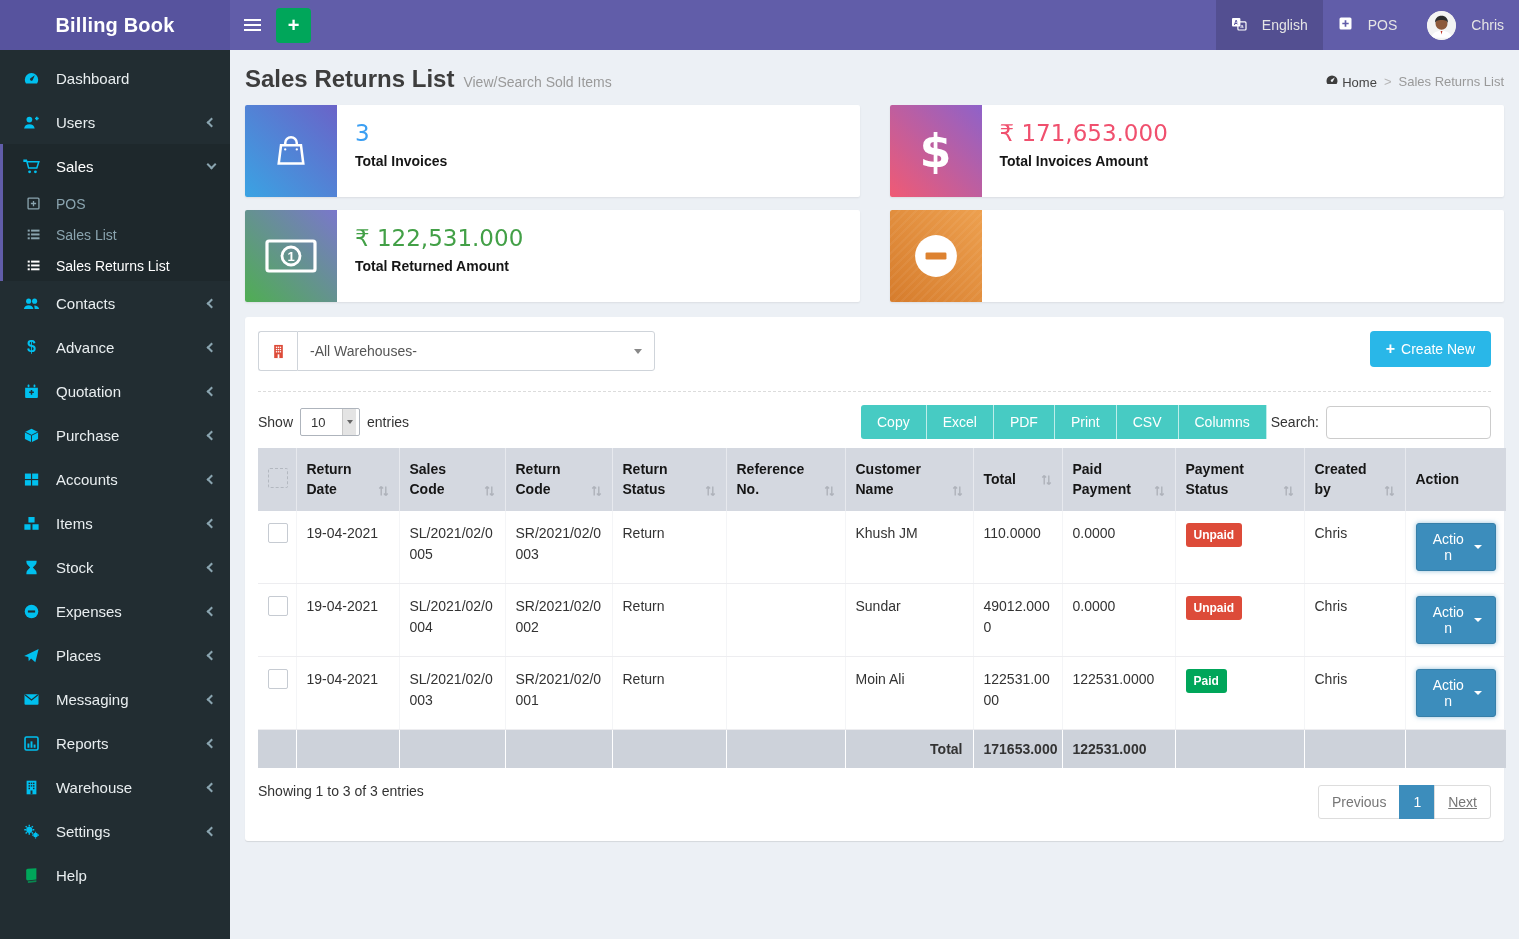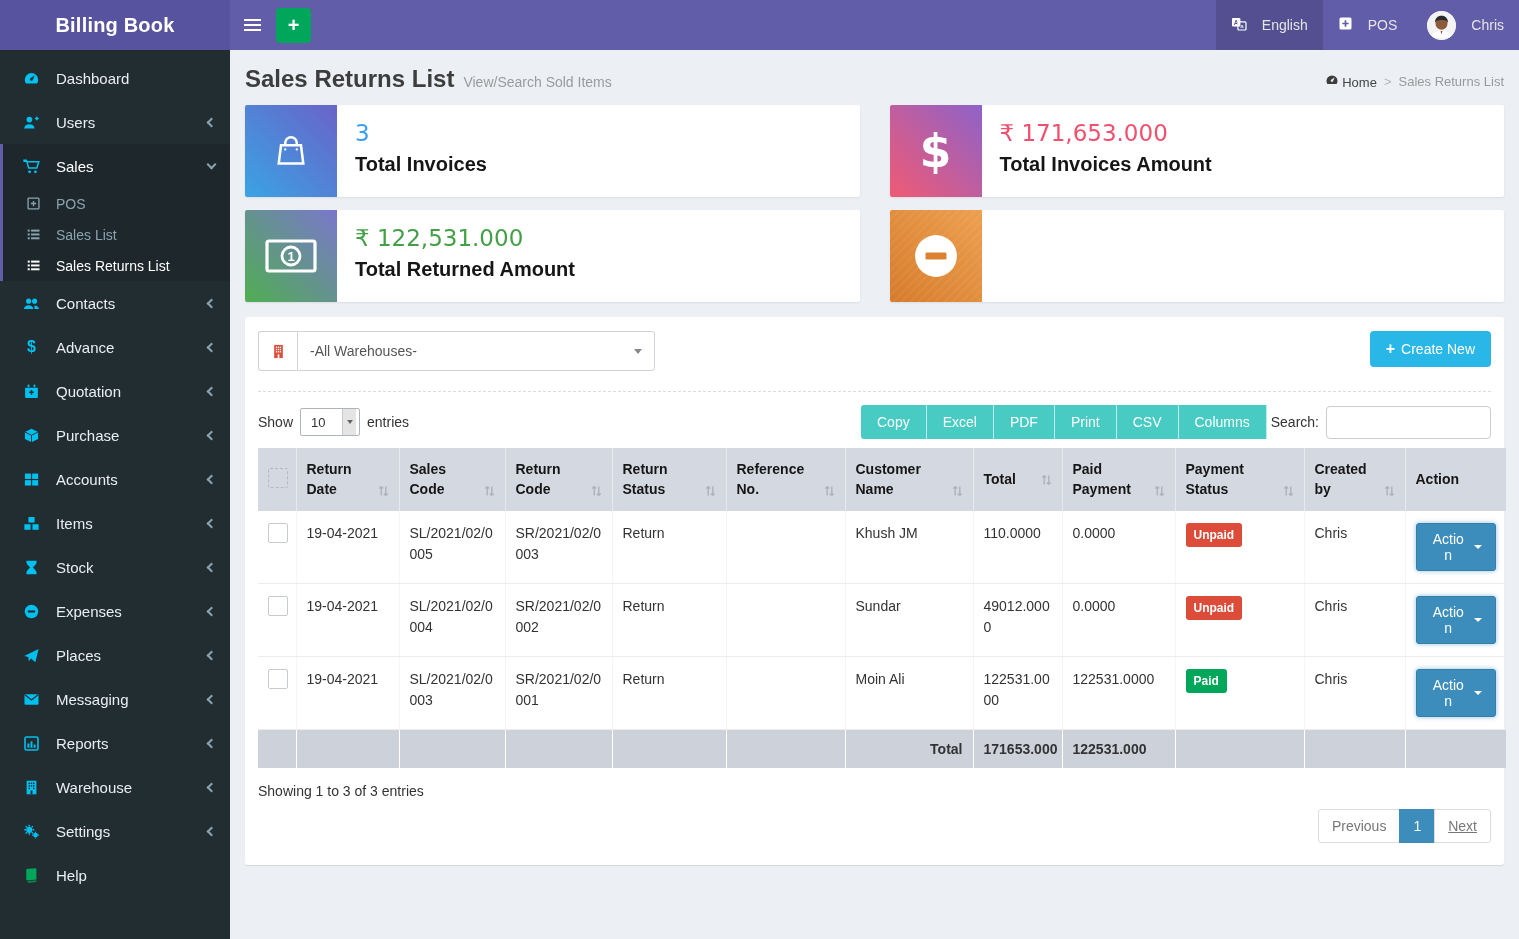--- a/index.html
+++ b/index.html
@@ -62,21 +62,21 @@
           box-shadow:0 1px 2px rgba(0,0,0,.08); overflow:hidden; }
   .card-icon { width:92px; height:92px; flex-shrink:0; display:flex; align-items:center; justify-content:center; }
   .grad-blue   { background:linear-gradient(45deg,#3aa3e3,#6a63c8); }
   .grad-pink   { background:linear-gradient(45deg,#f05a74,#8e62c9); }
   .grad-green  { background:linear-gradient(45deg,#4fae52,#7a77cc); }
   .grad-orange { background:repeating-linear-gradient(135deg,rgba(255,255,255,.05) 0 2px,rgba(0,0,0,0) 2px 6px),
                  linear-gradient(45deg,#d67c2c,#eda04f); }
   .card-body { padding:15px 18px; }
   .card-value { font-size:23px; font-family:"DejaVu Sans",sans-serif; }
   .v-blue { color:#3b9ff3; } .v-pink { color:#f0506e; } .v-green { color:#43a047; } .v-orange { color:#ed8936; }
-  .card-label { font-size:20px; font-weight:bold; color:#161616; margin-top:7px; }
+  .card-label { font-size:14px; font-weight:bold; color:#161616; margin-top:7px; }
   .dollar-glyph { color:#fff; font-size:46px; font-weight:bold; font-family:"DejaVu Sans",sans-serif; }
 
   
   .panel { background:#fff; margin-top:15px; border-radius:3px; padding:14px 13px 22px;
            box-shadow:0 1px 1px rgba(0,0,0,.1); }
   .panel-top { display:flex; justify-content:space-between; align-items:flex-start; }
   .wh-group { display:flex; height:40px;justify-content:flex-end; }
   .wh-addon { width:39px; border:1px solid #cfd4da; border-right:none; border-radius:3px 0 0 3px;
               display:flex; align-items:center; justify-content:center; background:#fff; }
   .wh-select-wrap { position:relative; width:358px; }
@@ -130,21 +130,21 @@
   .badge { display:inline-block; padding:3px 8px; border-radius:3px; color:#fff;
            font-size:12px; font-weight:bold; }
   .badge.red { background:#dd4b39; } .badge.green { background:#00a65a; }
   .action-btn { background:#3c8dbc; border:1px solid #367fa9; color:#fff; font-size:14px;
       padding:7px 13px; border-radius:3px; display:inline-flex; align-items:center; gap:7px;
       cursor:pointer; box-shadow:0 0 5px rgba(60,141,188,.55); font-family:inherit; }
   .caret { border-left:4px solid transparent; border-right:4px solid transparent; border-top:4px solid #fff; }
 
   .table-footer { display:flex; justify-content:space-between; align-items:flex-start; margin-top:15px; }
   .summary { font-size:14px; color:#333; }
-  .pagination { display:flex; margin-top:26px; }
+  .pagination { display:flex; margin-top:2px; }
   .page-btn { border:1px solid #ddd; background:#fff; color:#777; font-size:14px;
       padding:8px 13px; margin-left:-1px; cursor:pointer; font-family:inherit; }
   .page-btn:first-child { border-radius:3px 0 0 3px; margin-left:0; }
   .page-btn:last-child { border-radius:0 3px 3px 0;text-decoration:underline; }
   .page-btn.active { background:#3c8dbc; border-color:#3c8dbc; color:#fff; }
 
   
   .footer { background:#fff; border-top:1px solid #d2d6de; padding:14px 15px;
       display:flex; justify-content:space-between; font-size:14px; font-weight:bold; color:#444; }
 </style>

